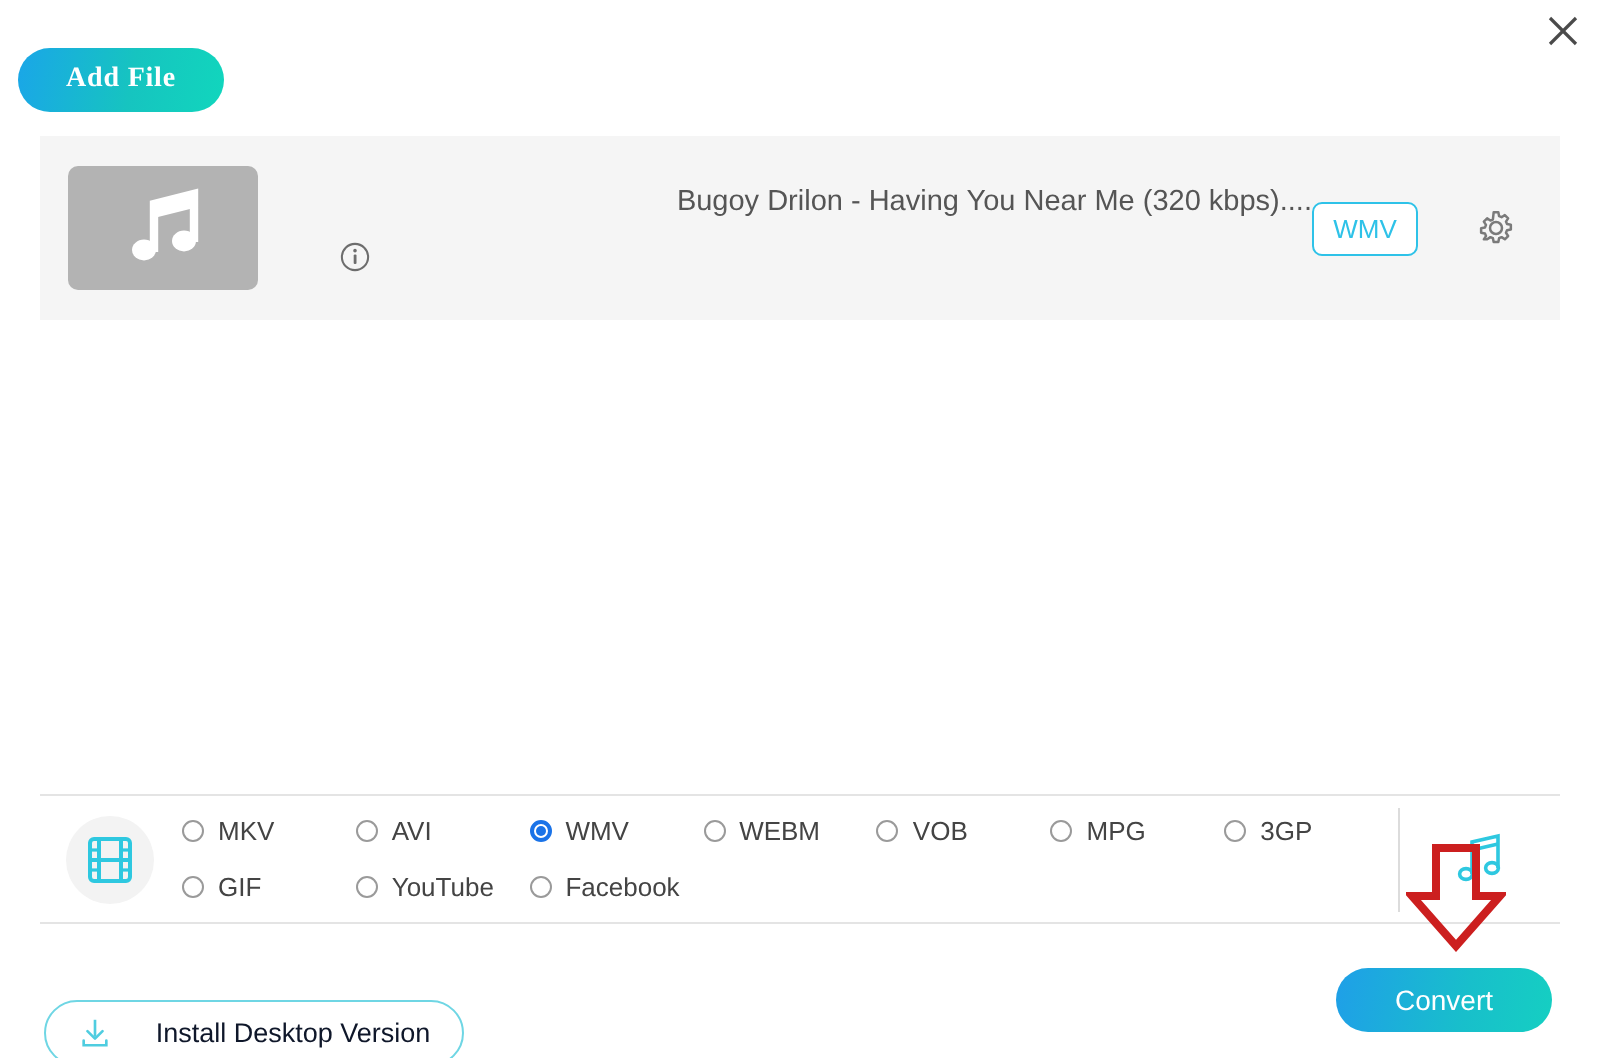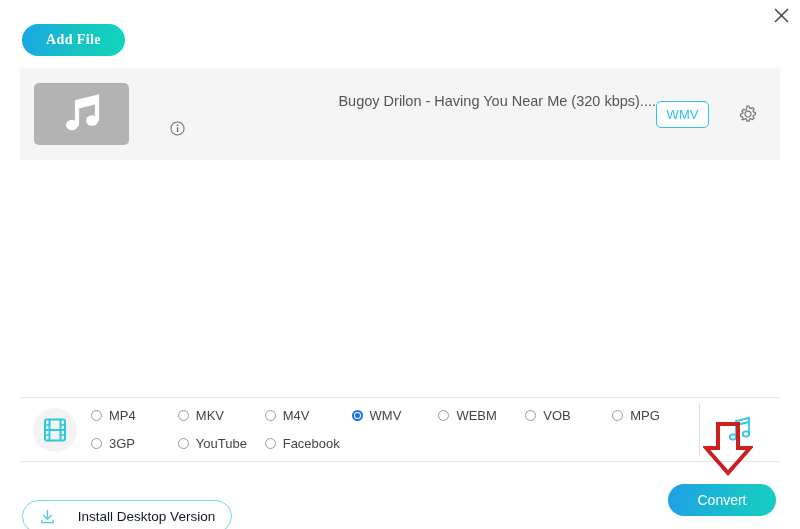--- a/index.html
+++ b/index.html
@@ -26,21 +26,21 @@
     display: flex;
     align-items: center;
     justify-content: center;
     cursor: pointer;
   }
   .close-btn svg { display: block; }
 
   
   .addfile-wrap {
     position: absolute;
-    left: 22px;
+    left: 9px;
     top: 24px;
   }
   .add-file-btn {
     width: 103px;
     height: 32px;
     border-radius: 16px;
     background: linear-gradient(100deg, #1aa6e8 0%, #16c4c0 55%, #11d6bd 100%);
     border: none;
     color: #ffffff;
     font-family: "Liberation Serif", serif;
@@ -321,29 +321,25 @@
       <line x1="3" y1="18" x2="7.5" y2="18" stroke="#2ec8e0" stroke-width="1.6"></line>
       <line x1="18.5" y1="8" x2="23" y2="8" stroke="#2ec8e0" stroke-width="1.6"></line>
       <line x1="18.5" y1="18" x2="23" y2="18" stroke="#2ec8e0" stroke-width="1.6"></line>
     </svg>
   </div>
 
   <div class="radio-grid">
 
     <label class="radio-opt">
       <span class="radio-dot"></span>
-      <span>MP4</span>
-    </label>
-    <label class="radio-opt">
-      <span class="radio-dot"></span>
       <span>MKV</span>
     </label>
     <label class="radio-opt">
       <span class="radio-dot"></span>
-      <span>M4V</span>
+      <span>AVI</span>
     </label>
     <label class="radio-opt selected">
       <span class="radio-dot"></span>
       <span>WMV</span>
     </label>
 
     <label class="radio-opt">
       <span class="radio-dot"></span>
       <span>WEBM</span>
     </label>
@@ -351,20 +347,24 @@
       <span class="radio-dot"></span>
       <span>VOB</span>
     </label>
     <label class="radio-opt">
       <span class="radio-dot"></span>
       <span>MPG</span>
     </label>
     <label class="radio-opt">
       <span class="radio-dot"></span>
       <span>3GP</span>
+    </label>
+    <label class="radio-opt">
+      <span class="radio-dot"></span>
+      <span>GIF</span>
     </label>
     <label class="radio-opt">
       <span class="radio-dot"></span>
       <span>YouTube</span>
     </label>
     <label class="radio-opt">
       <span class="radio-dot"></span>
       <span>Facebook</span>
     </label>
   </div>

